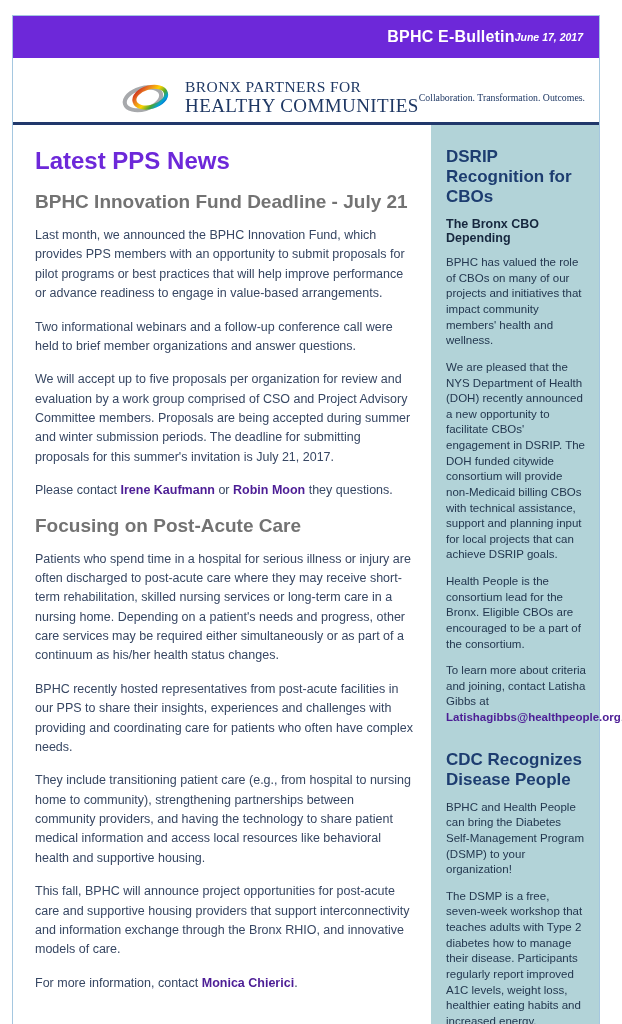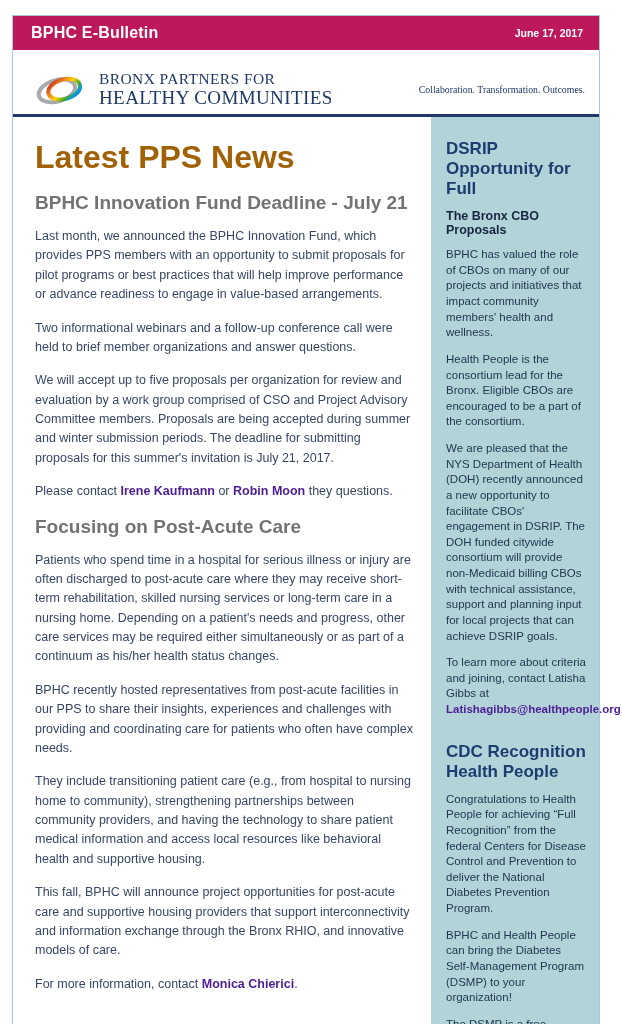--- a/index.html
+++ b/index.html
@@ -9,36 +9,36 @@
     -webkit-font-smoothing: antialiased;
   }
   .email {
     width: 588px;
     margin: 15px 0 0 12px;
     border: 1px solid #a5c7e0;
     background: #ffffff;
   }
   
   .topbar {
-    background: #be185d;
-    height: 34px;
+    background: #6d28d9;
+    height: 42px;
     display: flex;
     align-items: center;
-    justify-content: space-between;
+    justify-content: flex-end;
     padding: 0 16px 0 18px;
   }
   .topbar-title { color: #ffffff; font-size: 16px; font-weight: bold; letter-spacing: .2px; }
-  .topbar-date { color: #ffffff; font-size: 10.5px; font-weight: bold; }
+  .topbar-date { color: #ffffff; font-size: 10.5px; font-weight: bold; font-style: italic; }
   
   .brandband {
     background: #ffffff;
     height: 64px;
     display: flex;
     align-items: center;
-    justify-content: space-between;
+    justify-content: flex-end;
     padding: 15px 14px 0 22px;
   }
   .brand-left { display: flex; align-items: center; gap: 12px; }
   .rings svg { display: block; }
   .brand-name {
     font-family: "Liberation Serif", serif;
     color: #1f3864;
     line-height: 1.08;
   }
   .bn1 { font-size: 15.5px; letter-spacing: .4px; }
@@ -46,21 +46,21 @@
   .tagline {
     font-family: "Liberation Serif", serif;
     color: #1f3864;
     font-size: 9.8px;
     white-space: nowrap;
   }
   .divider { height: 3px; background: #21386b; }
   
   .content { display: flex; align-items: stretch; background: #ffffff; }
   .main { flex: 1; padding: 16px 18px 18px 22px; }
-  .main h1 { color: #a16207; font-size: 32px; margin: 6px 0 16px; }
+  .main h1 { color: #6d28d9; font-size: 24px; margin: 6px 0 16px; }
   .main h2 { color: #737373; font-size: 19px; margin: 14px 0 13px; }
   .main p { color: #374763; font-size: 12.5px; line-height: 1.55; margin: 0 0 14px; }
   a.link { color: #4c1d95; font-weight: bold; text-decoration: none; cursor: pointer; }
   
   .sidebar { width: 168px; background: #b2d3d8; padding: 14px 13px 14px 15px; }
   .sidebar h2 { color: #1d3d70; font-size: 17px; line-height: 1.18; margin: 8px 0 10px; }
   .sidebar h3 { color: #16273e; font-size: 12.5px; margin: 0 0 10px; }
   .sidebar p { color: #23374f; font-size: 11.5px; line-height: 1.36; margin: 0 0 11px; }
   .sidebar .sec2-title { margin-top: 24px; }
 </style>
@@ -115,29 +115,28 @@
 
       <h2>Focusing on Post-Acute Care</h2>
       <p>Patients who spend time in a hospital for serious illness or injury are often discharged to post-acute care where they may receive short-term rehabilitation, skilled nursing services or long-term care in a nursing home. Depending on a patient's needs and progress, other care services may be required either simultaneously or as part of a continuum as his/her health status changes.</p>
       <p>BPHC recently hosted representatives from post-acute facilities in our PPS to share their insights, experiences and challenges with providing and coordinating care for patients who often have complex needs.</p>
       <p>They include transitioning patient care (e.g., from hospital to nursing home to community), strengthening partnerships between community providers, and having the technology to share patient medical information and access local resources like behavioral health and supportive housing.</p>
       <p>This fall, BPHC will announce project opportunities for post-acute care and supportive housing providers that support interconnectivity and information exchange through the Bronx RHIO, and innovative models of care.</p>
       <p><span>For more information, contact </span><a class="link">Monica Chierici</a><span>.</span></p>
     </div>
 
     <div class="sidebar">
-      <h2>DSRIP Opportunity for Full</h2>
-      <h3>The Bronx CBO Proposals</h3>
+      <h2>DSRIP Recognition for CBOs</h2>
+      <h3>The Bronx CBO Depending</h3>
       <p>BPHC has valued the role of CBOs on many of our projects and initiatives that impact community members' health and wellness.</p>
+      <p>We are pleased that the NYS Department of Health (DOH) recently announced a new opportunity to facilitate CBOs' engagement in DSRIP. The DOH funded citywide consortium will provide non-Medicaid billing CBOs with technical assistance, support and planning input for local projects that can achieve DSRIP goals.</p>
       <p>Health People is the consortium lead for the Bronx. Eligible CBOs are encouraged to be a part of the consortium.</p>
-      <p>We are pleased that the NYS Department of Health (DOH) recently announced a new opportunity to facilitate CBOs' engagement in DSRIP. The DOH funded citywide consortium will provide non-Medicaid billing CBOs with technical assistance, support and planning input for local projects that can achieve DSRIP goals.</p>
       <p><span>To learn more about criteria and joining, contact Latisha Gibbs at </span><a class="link">Latishagibbs@healthpeople.org</a><span>.</span></p>
 
-      <h2 class="sec2-title">CDC Recognition Health People</h2>
-      <p>Congratulations to Health People for achieving “Full Recognition” from the federal Centers for Disease Control and Prevention to deliver the National Diabetes Prevention Program.</p>
+      <h2 class="sec2-title">CDC Recognizes Disease People</h2>
       <p>BPHC and Health People can bring the Diabetes Self-Management Program (DSMP) to your organization!</p>
       <p>The DSMP is a free, seven-week workshop that teaches adults with Type 2 diabetes how to manage their disease. Participants regularly report improved A1C levels, weight loss, healthier eating habits and increased energy.</p>
 
     </div>
 
   </div>
 
 </div>
 
 </body></html>

